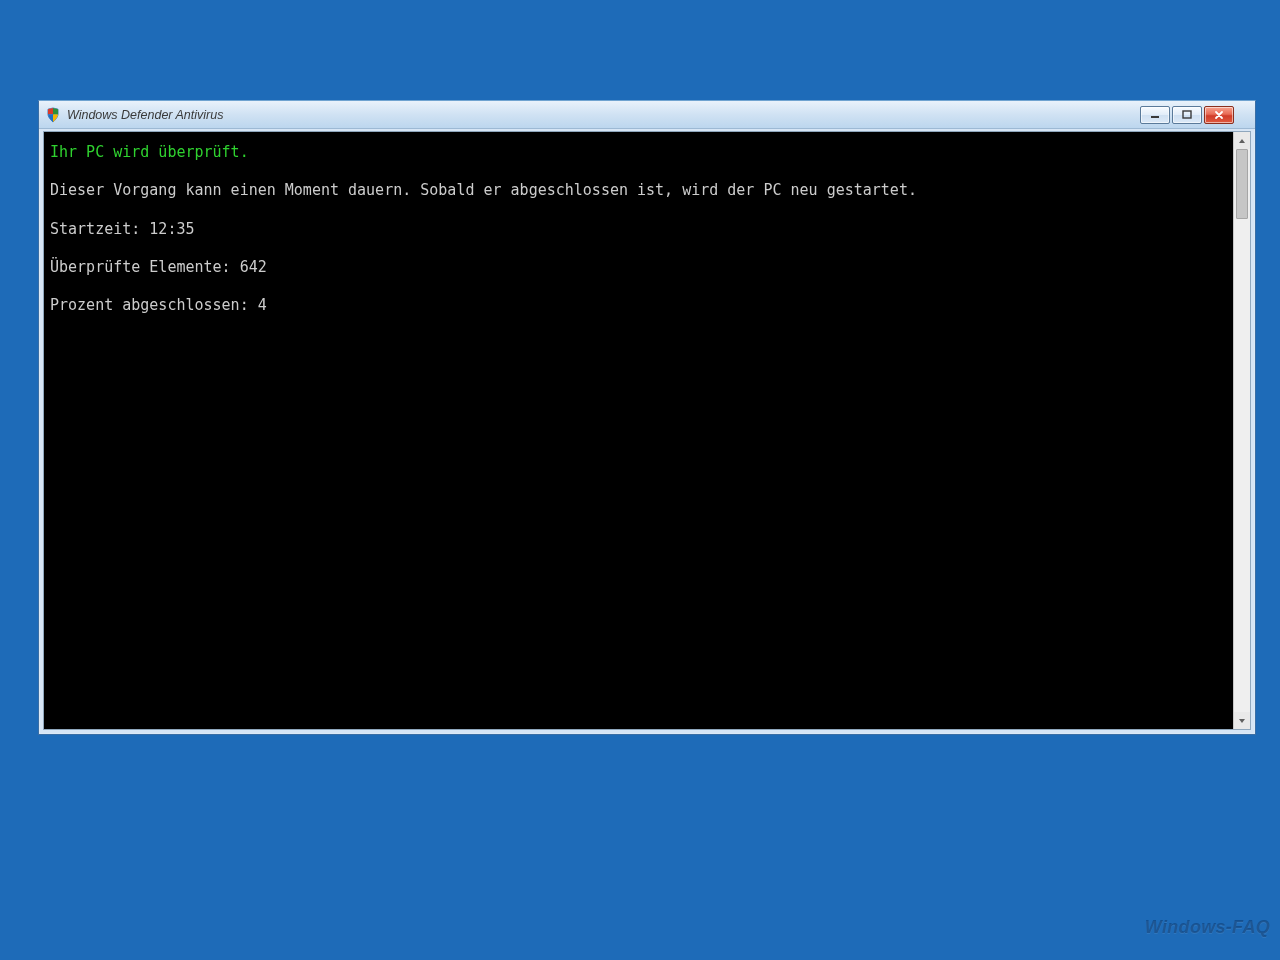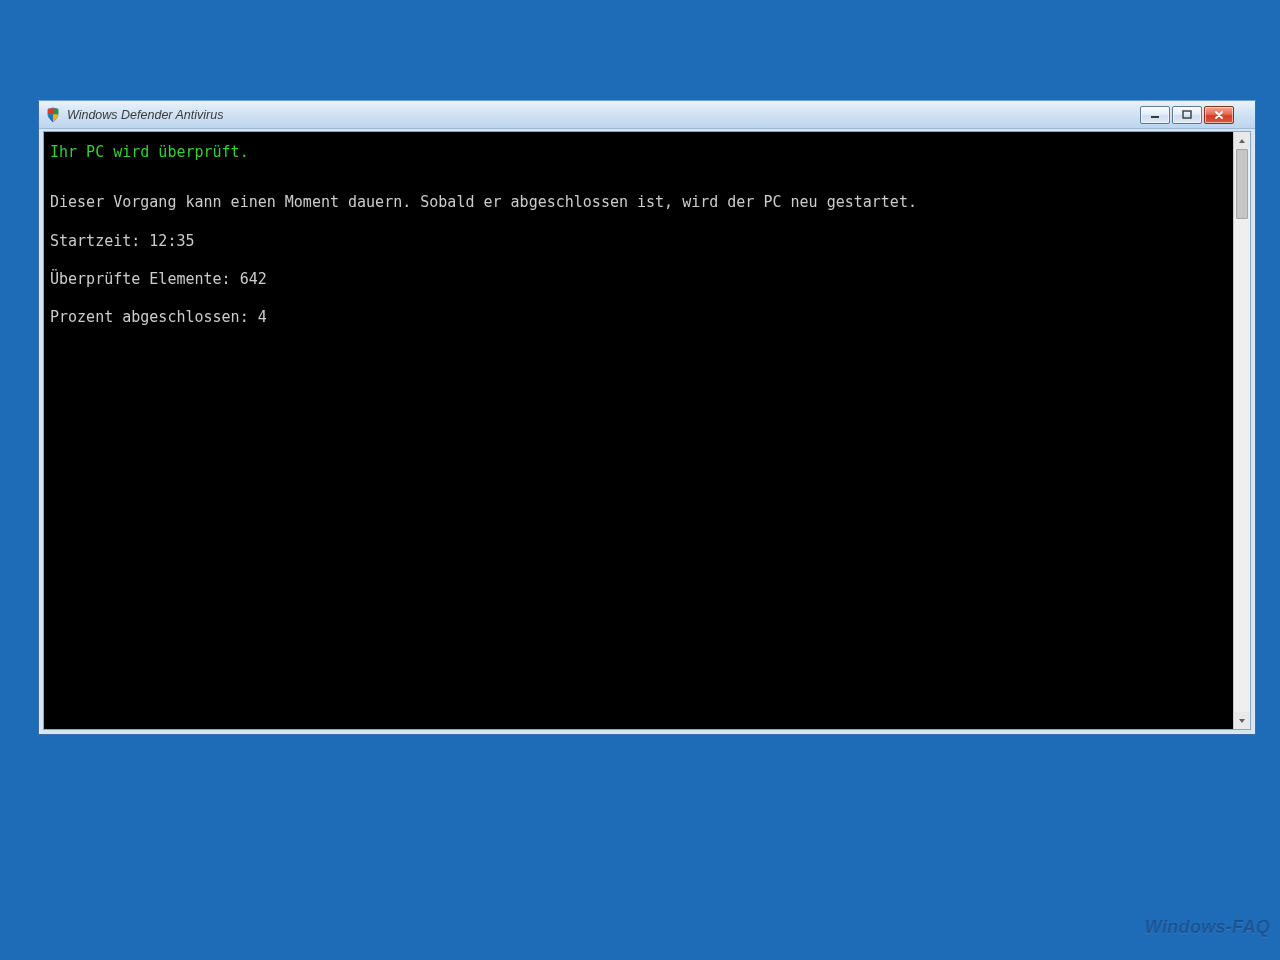--- a/index.html
+++ b/index.html
@@ -109,21 +109,21 @@
     
     .console .green {
       color: #2fd22f;
     }
     
     .console .line {
       display: block;
       margin-bottom: 18px;
     }
     .console .line.first {
-      margin-bottom: 30px;
+      margin-bottom: 18px;
     }
     
     .scrollbar {
       width: 17px;
       background: #e9e9e9;
       border-left: 1px solid #c8c8c8;
       display: flex;
       flex-direction: column;
       position: relative;
     }

